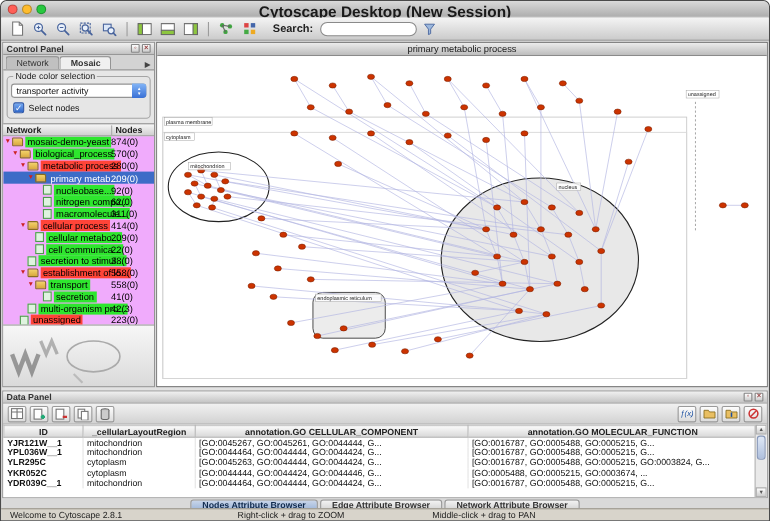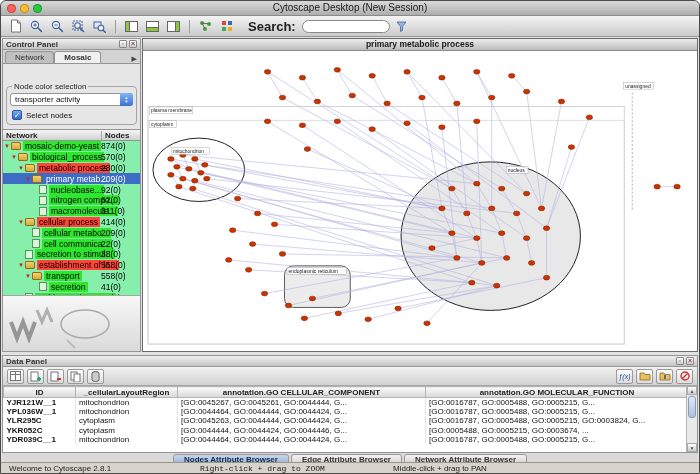--- a/index.html
+++ b/index.html
@@ -10,29 +10,29 @@
             border:1px solid #4a4a4a; border-radius:6px 6px 0 0; overflow:hidden; }
 
   
   .titlebar { position:absolute; top:0; left:0; right:0; height:15px;
               background:linear-gradient(#d9d9d9,#aeaeae); border-bottom:1px solid #8a8a8a;
               border-radius:6px 6px 0 0; }
   .traffic { position:absolute; left:6px; top:3px; display:flex; gap:4px; }
   .light { width:9px; height:9px; border-radius:50%; border:1px solid rgba(0,0,0,.25); }
   .light.red { background:#ff5f57; } .light.yellow { background:#febc2e; } .light.green { background:#28c840; }
   .win-title { position:absolute; left:0; right:0; top:1px; text-align:center;
-               font-size:10px; font-weight:normal; color:#1a1a1a; }
+               font-size:14px; font-weight:bold; color:#1a1a1a; }
 
   
   .toolbar { position:absolute; top:15px; left:0; right:0; height:21px;
              background:linear-gradient(#f4f4f4,#cbcbcb); border-bottom:1px solid #949494;
              display:flex; align-items:center; padding:0 5px; gap:2px; }
   .tbtn { width:19px; height:17px; display:flex; align-items:center; justify-content:center; border-radius:3px; }
   .tsep { width:1px; height:13px; background:#9c9c9c; margin:0 4px; }
-  .search-label { font-size:13px; font-weight:bold; color:#222; margin:0 4px 0 10px; }
+  .search-label { font-size:10px; font-weight:bold; color:#222; margin:0 4px 0 10px; }
   .search-input { width:88px; height:13px; font-size:9px; border:1px solid #8a8a8a;
                   border-radius:7px; padding:0 7px; background:#fff; font-family:"Liberation Sans",sans-serif; }
 
   
   .panel-titlebar { height:11px; background:linear-gradient(#f0f0f0,#c4c4c4);
                     border-bottom:1px solid #979797; display:flex; align-items:center;
                     padding:0 3px; font-size:8px; font-weight:bold; color:#333; flex:none; }
   .panel-btns { margin-left:auto; display:flex; gap:2px; align-items:center; }
   .mini-btn { width:8px; height:8px; border:1px solid #888; background:linear-gradient(#fff,#ccc);
               font-size:7px; line-height:6px; text-align:center; color:#944; border-radius:1px; }
@@ -40,42 +40,42 @@
   
   .control-panel { position:absolute; top:37px; left:1px; width:139px; bottom:121px;
                    background:#e6e6e6; border:1px solid #949494; display:flex; flex-direction:column; }
   .cp-tabs { height:14px; flex:none; display:flex; align-items:flex-end; background:#d3d3d3;
              border-bottom:1px solid #949494; padding-left:2px; }
   .cp-tab { font-size:8px; padding:1px 9px 1px; border:1px solid #949494; border-bottom:none;
             border-radius:3px 3px 0 0; background:#c0c0c0; color:#333; }
   .cp-tab.active { background:#f0f0f0; font-weight:bold; }
   .cp-tab-arrow { margin-left:auto; font-size:7px; color:#444; padding:0 3px; }
 
-  .groupbox { margin:22px 3px 0; border:1px solid #a5a5a5; border-radius:4px;
+  .groupbox { margin:5px 3px 0; border:1px solid #a5a5a5; border-radius:4px;
               padding:6px 3px 3px; position:relative; flex:none; }
   .groupbox-label { position:absolute; top:-5px; left:5px; background:#e6e6e6; padding:0 2px; font-size:8px; color:#222; }
   .dropdown { height:13px; border:1px solid #949494; border-radius:3px; background:#fff;
               display:flex; align-items:center; font-size:8px; padding-left:4px; position:relative; color:#111; }
   .dropdown-cap { position:absolute; right:-1px; top:-1px; bottom:-1px; width:13px;
                   background:linear-gradient(#82b4f6,#3a71d6); border-radius:0 3px 3px 0;
                   color:#fff; font-size:4px; line-height:4px; display:flex; flex-direction:column;
                   align-items:center; justify-content:center; }
   .checkbox-row { display:flex; align-items:center; gap:4px; margin:4px 0 1px 2px; }
   .checkbox { width:10px; height:10px; border-radius:2px; border:1px solid #2a55a8;
               background:linear-gradient(#76abf4,#2f66c8); color:#fff; font-size:8px;
               line-height:9px; text-align:center; }
   .checkbox-label { font-size:8px; color:#111; }
 
   .tree-header { display:flex; height:12px; flex:none; margin-top:4px; align-items:center;
                  background:linear-gradient(#f6f6f6,#d0d0d0); border-top:1px solid #949494;
                  border-bottom:1px solid #949494; font-size:8px; font-weight:bold; color:#222; }
   .tree-header .col-network { flex:1; padding-left:3px; border-right:1px solid #aaa; }
   .tree-header .col-nodes { width:38px; padding-left:3px; }
 
-  .tree { flex:1; background:#86efac; overflow:hidden; }
+  .tree { flex:1; background:#f0abfc; overflow:hidden; }
   .tree-row { display:flex; align-items:center; height:10.8px; font-size:8.5px;
               white-space:nowrap; position:relative; color:#000; }
   .tree-indent { flex:none; }
   .tree-arrow { flex:none; width:8px; color:#c22; font-size:6px; text-align:center; }
   .tree-icon { flex:none; margin-right:2px; }
   .tree-icon.folder { width:10px; height:8px; background:linear-gradient(#f3d36b,#d8a83e);
                       border:1px solid #8a6d1f; border-radius:1px 2px 1px 1px; }
   .tree-icon.page { width:8px; height:9px; background:#dff3df; border:1px solid #4f9a4f; }
   .tree-label { padding:0 2px; overflow:hidden; max-width:82px; }
   .hl-green { background:#2ee62e; }
@@ -84,21 +84,21 @@
   .tree-row.selected { background:#3d6cc7; color:#fff; }
   .tree-row.selected .tree-label { background:none; }
 
   .overview-thumb { height:56px; flex:none; border-top:1px solid #a5a5a5;
                     background:linear-gradient(#f7f7f7,#dadada); overflow:hidden; }
 
   
   .network-view { position:absolute; top:37px; left:141px; right:1px; bottom:121px;
                   border:1px solid #6a6a6a; background:#fff; display:flex; flex-direction:column; }
   .nv-titlebar { height:12px; flex:none; background:linear-gradient(#ececec,#bdbdbd);
-                 border-bottom:1px solid #8a8a8a; font-size:8.5px; font-weight:bold;
+                 border-bottom:1px solid #8a8a8a; font-size:8.5px; font-weight:normal;
                  text-align:center; color:#1a1a1a; line-height:11px; }
   .nv-canvas { flex:1; position:relative; background:#fff; }
   .nv-canvas svg { position:absolute; inset:0; width:100%; height:100%; }
 
   
   .data-panel { position:absolute; left:1px; right:1px; top:354px; height:98px;
                 border:1px solid #949494; background:#e6e6e6; display:flex; flex-direction:column; }
   .dp-toolbar { height:19px; flex:none; display:flex; align-items:center; gap:3px; padding:0 4px;
                 background:linear-gradient(#f1f1f1,#d2d2d2); border-bottom:1px solid #a5a5a5; }
   .dp-btn { width:17px; height:15px; border:1px solid #9a9a9a; border-radius:2px;
@@ -124,21 +124,21 @@
   .browser-tabs { position:absolute; left:1px; right:1px; top:452px; height:12px;
                   background:#d9d9d9; display:flex; justify-content:center; align-items:center; gap:2px; }
   .browser-tab { font-size:8px; font-weight:bold; color:#333; padding:0 10px; height:11px; line-height:10px;
                  border:1px solid #999; border-radius:3px; background:linear-gradient(#f3f3f3,#d2d2d2); }
   .browser-tab.active { background:linear-gradient(#c9d6ea,#9cb4d8); color:#102a4d; }
 
   .statusbar { position:absolute; left:0; right:0; bottom:0; height:11px; background:#d8d4cb;
                border-top:1px solid #9a968c; font-size:8px; color:#222; }
   .statusbar span { position:absolute; top:1px; }
   .status-msg { left:8px; }
-  .status-zoom { left:199px;font-family:Liberation Mono, monospace; }
+  .status-zoom { left:215px; }
   .status-pan { left:392px; }
 </style>
 </head>
 <body>
 
 <div class="window">
 
   <div class="titlebar">
     <div class="traffic">
       <div class="light red"></div>

